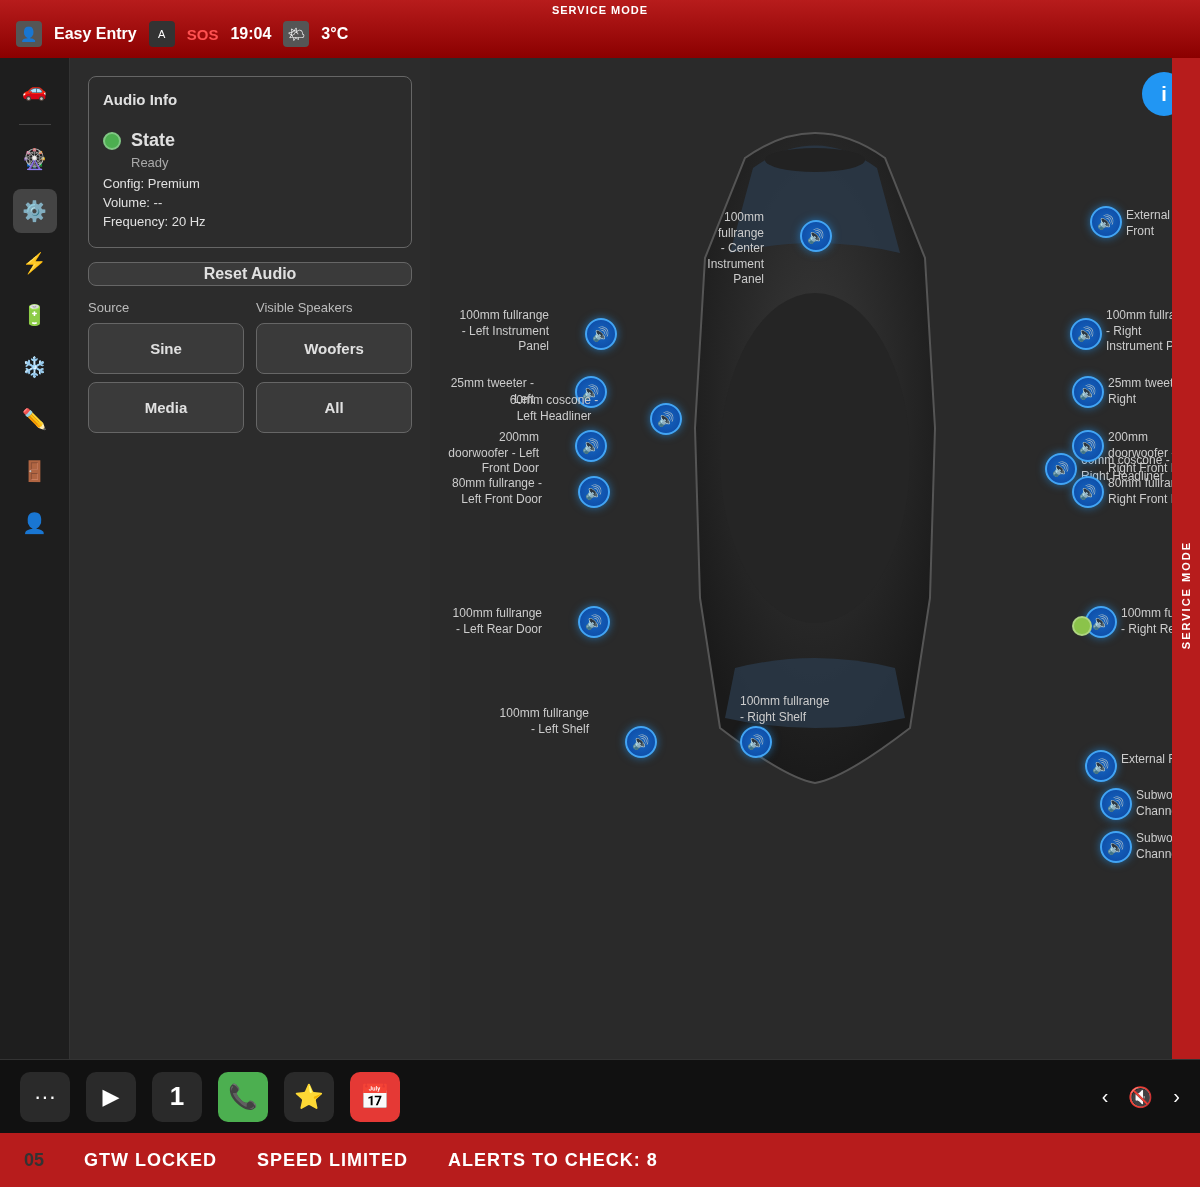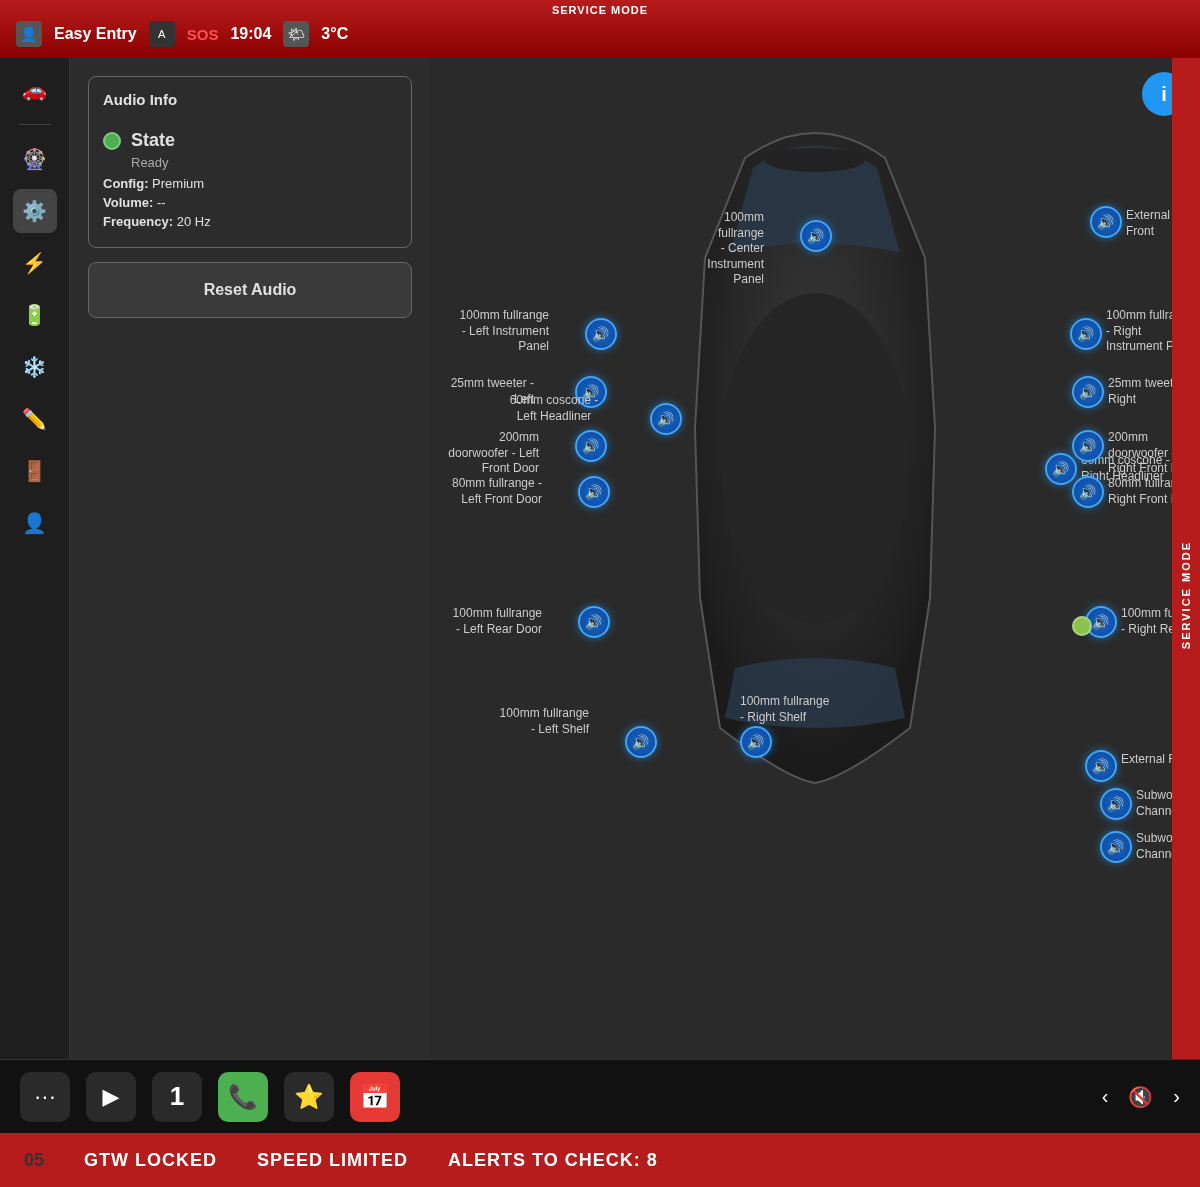--- a/index.html
+++ b/index.html
@@ -139,31 +139,31 @@
       font-size: 13px;
       color: #aaa;
       margin-left: 28px;
       margin-bottom: 6px;
     }
     .info-row {
       font-size: 13px;
       color: #e0e0e0;
       margin-bottom: 4px;
     }
-    .info-label { font-weight: bold; }
+    .info-label { font-weight: normal; }
 
     
     .reset-btn {
       background: #3a3a3a;
       border: 1.5px solid #666;
       border-radius: 8px;
       color: #e0e0e0;
       font-size: 16px;
       font-weight: bold;
-      padding: 18px;
+      padding: 2px;
       text-align: center;
       cursor: pointer;
       width: 100%;
     }
 
     
     .two-col {
       display: grid;
       grid-template-columns: 1fr 1fr;
       gap: 12px;
@@ -417,20 +417,36 @@
         <span class="state-label">State</span>
       </div>
       <div class="state-value">Ready</div>
       <div class="info-row"><span class="info-label">Config: </span><span>Premium</span></div>
       <div class="info-row"><span class="info-label">Volume: </span><span>--</span></div>
       <div class="info-row"><span class="info-label">Frequency: </span><span>20 Hz</span></div>
     </div>
 
     <button class="reset-btn">Reset Audio</button>
 
+    <div class="two-col">
+      <div>
+        <div class="section-label">Source</div>
+        <div class="btn-group">
+          <button class="sel-btn">Sine</button>
+          <button class="sel-btn">Media</button>
+        </div>
+      </div>
+      <div>
+        <div class="section-label">Visible Speakers</div>
+        <div class="btn-group">
+          <button class="sel-btn">Woofers</button>
+          <button class="sel-btn">All</button>
+        </div>
+      </div>
+    </div>
 
 
   </div>
 
   <div class="car-area">
 
     <div class="info-btn">i</div>
 
     <div style="position:absolute;right:0;top:0;bottom:0;width:28px;background:#b71c1c;display:flex;align-items:center;justify-content:center;z-index:10;">
       <span style="color:white;font-size:11px;font-weight:bold;letter-spacing:2px;writing-mode:vertical-rl;transform:rotate(180deg);">SERVICE MODE</span>

